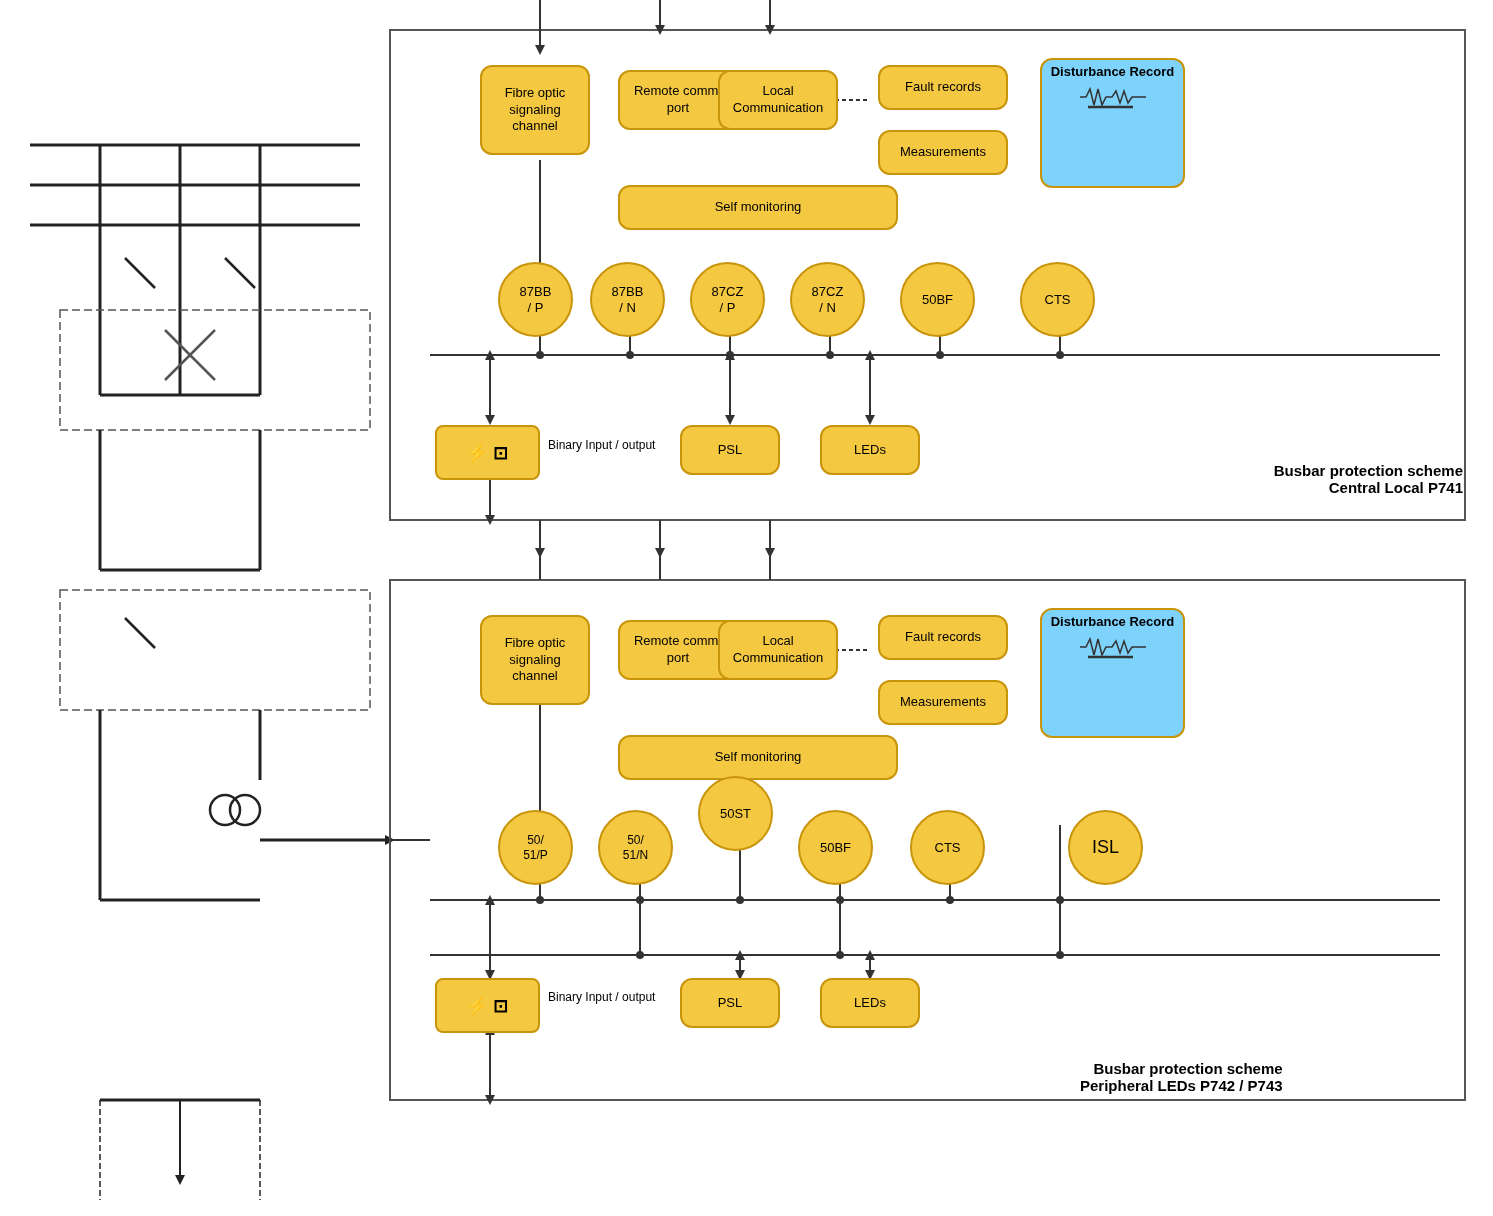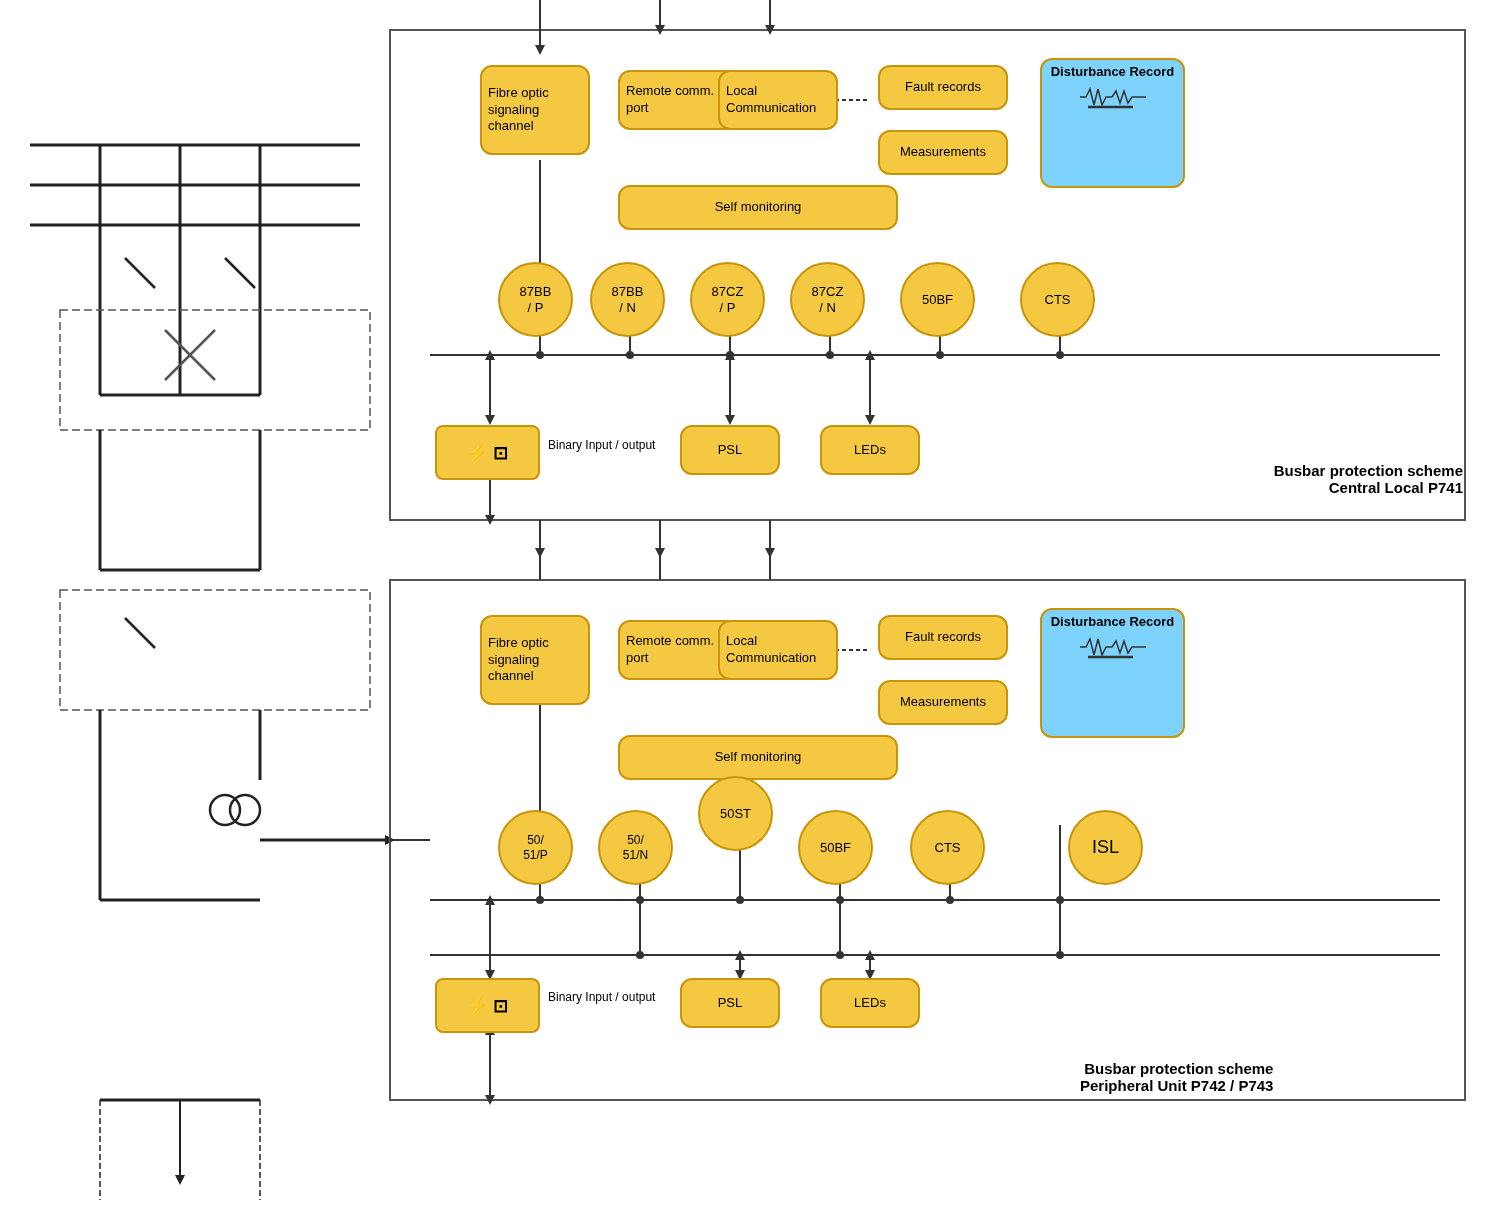--- a/index.html
+++ b/index.html
@@ -18,21 +18,21 @@
     }
     
     .box {
       position: absolute;
       background: #f5c842;
       border: 2px solid #c8940a;
       border-radius: 12px;
       display: flex;
       align-items: center;
       justify-content: center;
-      text-align: left;
+      text-align: center;
       font-size: 13px;
       font-weight: 500;
       line-height: 1.3;
       padding: 4px 6px;
     }
     
     .circle {
       position: absolute;
       background: #f5c842;
       border: 2px solid #c8940a;
@@ -353,21 +353,21 @@
   </div>
   <div style="position:absolute; left:548px; top:990px; font-size:12px; line-height:1.3;">Binary
 Input / output</div>
 
   <div class="box" style="left:680px; top:978px; width:100px; height:50px;">PSL</div>
 
   <div class="box" style="left:820px; top:978px; width:100px; height:50px;">LEDs</div>
 
   <div class="frame-label" style="left:1080px; top:1060px; font-size:15px; font-weight:bold; text-align:right;">
     <span>Busbar protection scheme</span><br>
-    <span>Peripheral Unit P742 / P743</span>
+    <span>Peripheral LEDs P742 / P743</span>
   </div>
 
   <svg style="position:absolute; left:205px; top:780px; width:60px; height:60px;">
     <circle cx="20" cy="30" r="15" fill="none" stroke="#222" stroke-width="2.5"></circle>
     <circle cx="40" cy="30" r="15" fill="none" stroke="#222" stroke-width="2.5"></circle>
   </svg>
 
 </div>
 
 </body></html>

